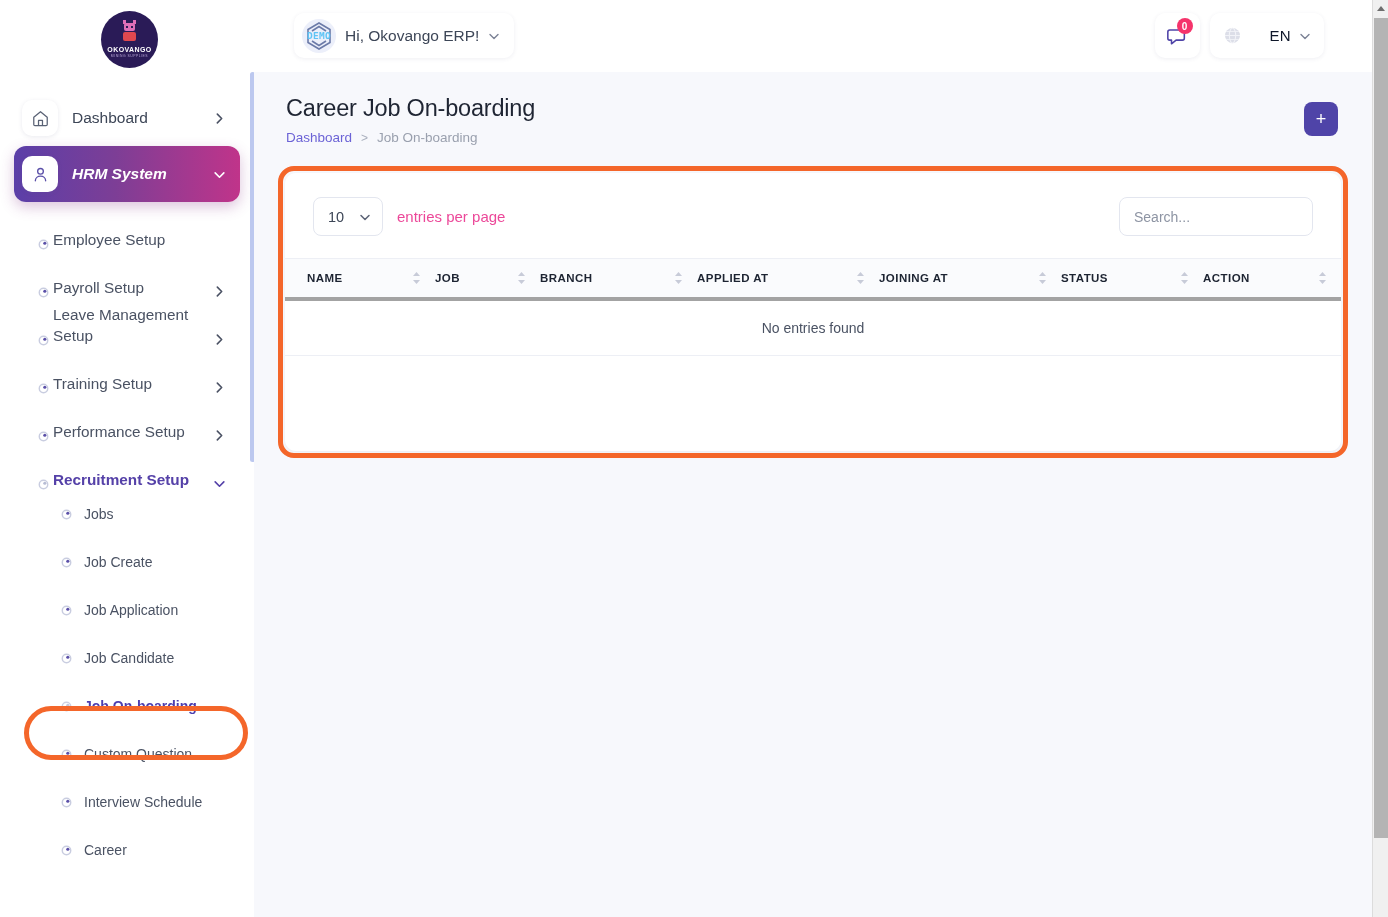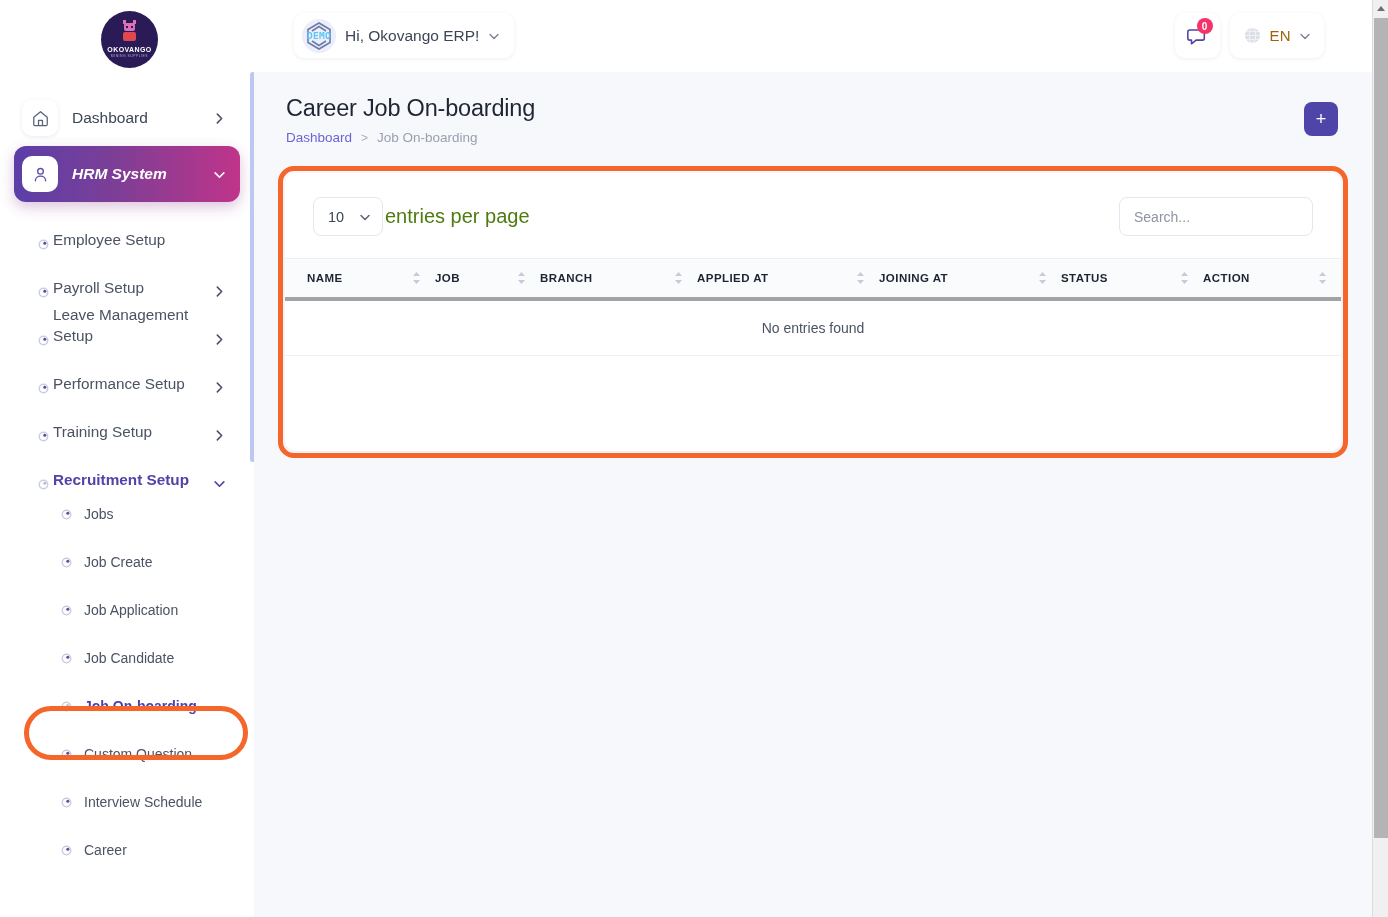--- a/index.html
+++ b/index.html
@@ -56,21 +56,21 @@
     box-shadow: 0 1px 4px rgba(80,80,120,.09); position: relative;
   }
   .chat-pill { width: 45px; }
   .lang-pill { padding: 0 13px; gap: 8px; }
   .badge-count {
     position: absolute; top: 5px; right: 7px;
     min-width: 16px; height: 16px; border-radius: 8px;
     background: #f5336b; color: #fff; font-size: 10px; font-weight: 600;
     display: flex; align-items: center; justify-content: center; padding: 0 4px;
   }
-  .lang-label { font-size: 15px; color: #a16207; letter-spacing: .3px; }
+  .lang-label { font-size: 15px; color: #0f172a; letter-spacing: .3px; margin-left: 20px; }
 
   
   .sidebar {
     position: absolute; left: 0; top: 72px; width: 254px; height: 845px;
     background: #ffffff; overflow: hidden;
   }
   .side-scroll-thumb {
     position: absolute; left: 250px; top: 0px; width: 5px; height: 390px;
     background: #bcc8ef; border-radius: 3px;
   }
@@ -132,28 +132,28 @@
   .ann-card {
     position: absolute; left: 24px; top: 94px; width: 1070px; height: 292px;
     border: 5px solid #f4662a; border-radius: 16px; pointer-events: none; z-index: 4;
   }
   .card {
     position: absolute; left: 31px; top: 101px; width: 1056px; height: 278px;
     background: #fff; border-radius: 11px; box-shadow: 0 1px 3px rgba(80,80,120,.07);
     overflow: hidden;
   }
   .card-top { display: flex; align-items: center; justify-content: space-between; padding: 24px 28px 22px 28px; }
-  .entries-left { display: flex; align-items: center; gap: 2px; }
+  .entries-left { display: flex; align-items: center; gap: 14px; }
   .entries-select {
     width: 70px; height: 39px; border: 1px solid #e3e6ef; border-radius: 8px;
     background: #fff; display: flex; align-items: center; justify-content: space-between;
     padding: 0 11px 0 14px; cursor: pointer;
   }
   .entries-num { font-size: 14.5px; color: #3d4657; }
-  .entries-text { font-size: 20px; color: #4d7c0f; }
+  .entries-text { font-size: 15px; color: #ec4899; }
   .search-box {
     width: 194px; height: 39px; border: 1px solid #e3e6ef; border-radius: 8px;
     background: #fff; padding: 0 14px; font-size: 14px; color: #3d4657;
     font-family: "Liberation Sans", sans-serif; outline: none;
   }
   .search-box::placeholder { color: #8d94a3; }
 
   table.grid { width: 100%; border-collapse: collapse; }
   table.grid thead th {
     background: #fafbfd; border-top: 1px solid #edeff5; border-bottom: 4px solid #a3a3a3;
@@ -301,34 +301,34 @@
           </svg>
         </div>
       </div>
 
       <div class="sub-item">
         <div class="row-inner">
           <svg class="dot-ic" viewBox="0 0 12 12">
             <circle cx="6" cy="6" r="4.6" fill="none" stroke="#c9cde0" stroke-width="1.6"></circle>
             <circle cx="7.4" cy="4.6" r="1.7" fill="#5a4fa8"></circle>
           </svg>
-          <span class="sub-label">Performance Setup</span>
+          <span class="sub-label">Training Setup</span>
           <svg class="chev" viewBox="0 0 12 12">
             <polyline points="4,2 8,6 4,10" fill="none" stroke="#4b5264" stroke-width="1.5" stroke-linecap="round" stroke-linejoin="round"></polyline>
           </svg>
         </div>
       </div>
 
       <div class="sub-item">
         <div class="row-inner">
           <svg class="dot-ic" viewBox="0 0 12 12">
             <circle cx="6" cy="6" r="4.6" fill="none" stroke="#c9cde0" stroke-width="1.6"></circle>
             <circle cx="7.4" cy="4.6" r="1.7" fill="#5a4fa8"></circle>
           </svg>
-          <span class="sub-label">Training Setup</span>
+          <span class="sub-label">Performance Setup</span>
           <svg class="chev" viewBox="0 0 12 12">
             <polyline points="4,2 8,6 4,10" fill="none" stroke="#4b5264" stroke-width="1.5" stroke-linecap="round" stroke-linejoin="round"></polyline>
           </svg>
         </div>
       </div>
 
       <div class="sub-item active-parent">
         <div class="row-inner">
           <svg class="dot-ic" viewBox="0 0 12 12">
             <circle cx="6" cy="6" r="4.6" fill="none" stroke="#c9cde0" stroke-width="1.6"></circle>

